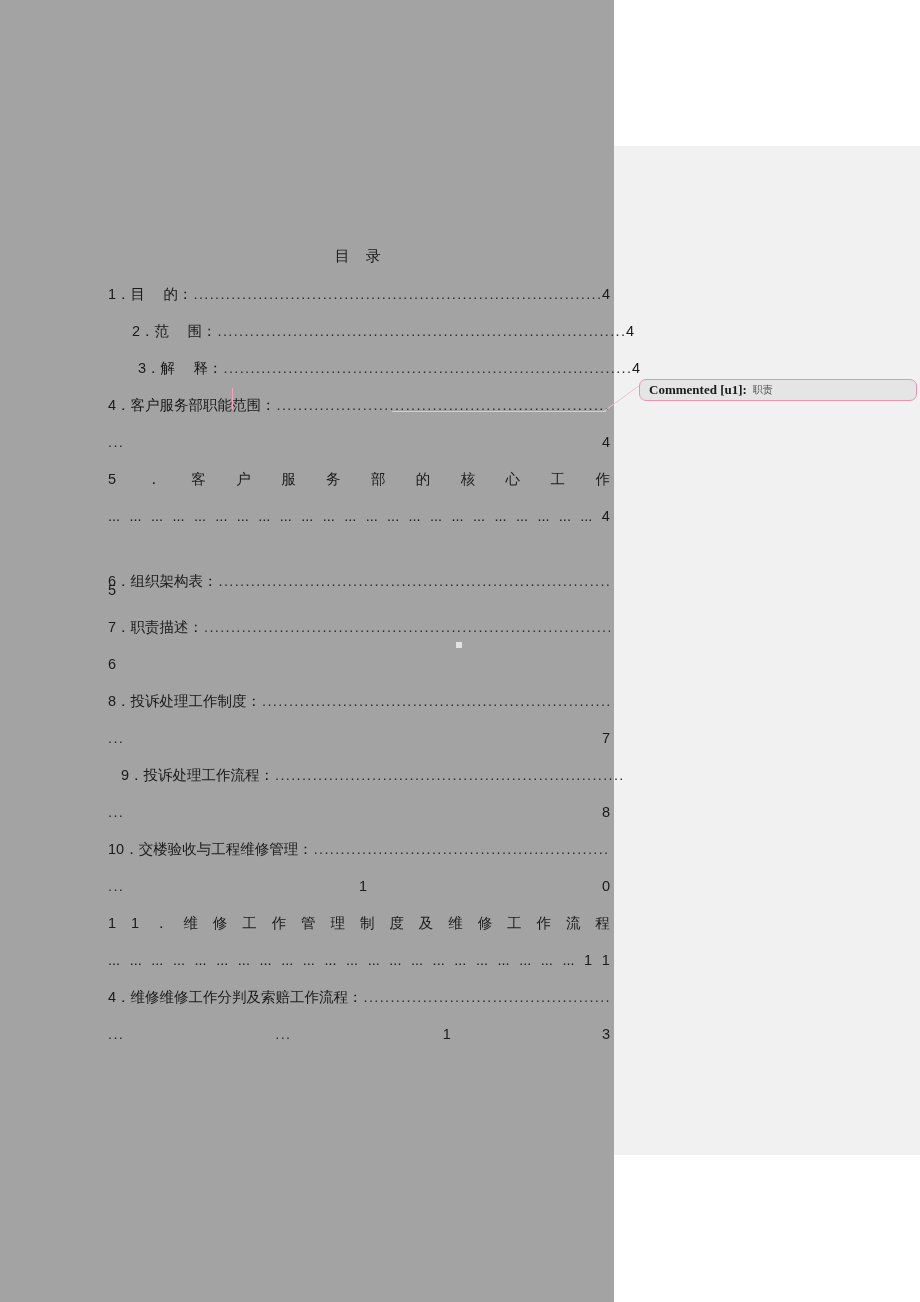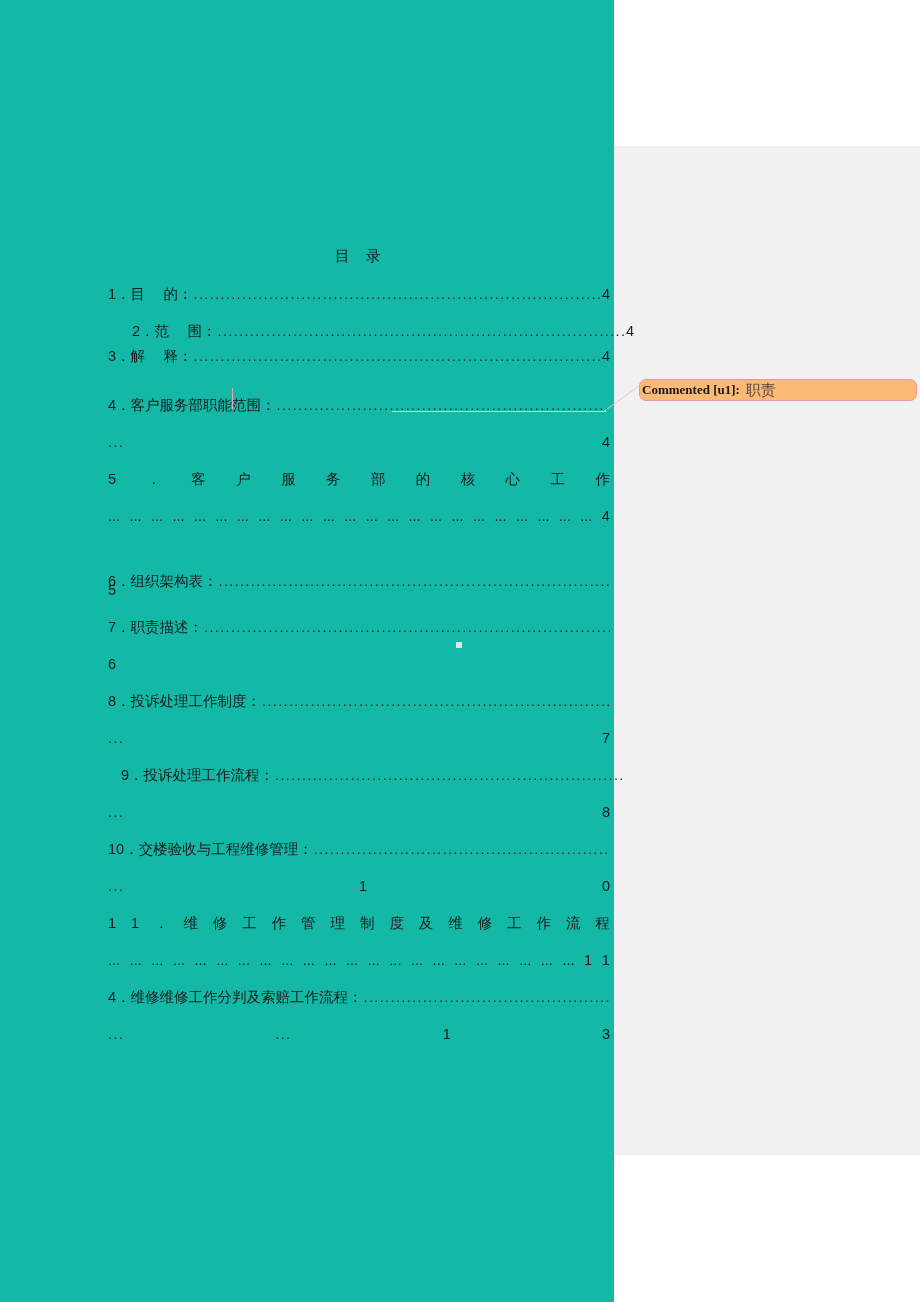--- a/index.html
+++ b/index.html
@@ -26,21 +26,21 @@
     background: #f1f1f1;
   }
 
   
   #page {
     position: absolute;
     left: 0;
     top: 0;
     width: 614px;
     height: 1302px;
-    background: #14b8a6;
+    background: #a3a3a3;
   }
 
   #toc-title {
     position: absolute;
     left: 108px;
     top: 247px;
     width: 500px;
     text-align: center;
     font-size: 15px;
     color: #1a1a1a;
@@ -148,37 +148,37 @@
   #connector-diag svg { display: block; }
 
   
   #comment-box {
     position: absolute;
     left: 639px;
     top: 379px;
     width: 278px;
     height: 22px;
     box-sizing: border-box;
-    background: #fdba74;
+    background: #e5e5e5;
     border: 1.4px solid #e697ae;
     border-radius: 7px;
     display: flex;
     align-items: center;
-    padding-left: 2px;
+    padding-left: 9px;
   }
   #comment-label {
     font-family: "Liberation Serif", "DejaVu Serif", serif;
     font-weight: bold;
     font-size: 13px;
     color: #1a1a1a;
     white-space: pre;
   }
   #comment-text {
     font-family: "Liberation Sans", "DejaVu Sans", sans-serif;
-    font-size: 15px;
+    font-size: 10px;
     color: #4a4a4a;
     margin-left: 6px;
     white-space: pre;
   }
 
   
   #stray-mark {
     position: absolute;
     left: 456px;
     top: 642px;
@@ -205,21 +205,21 @@
   </div>
 
   <div class="toc-block" style="top:322px;margin-left:24px;">
     <div class="toc-line entry-main">
       <span class="entry-label">2．范　 围：</span>
       <span class="leader">........................................................................................................</span>
       <span class="entry-pagenum">4</span>
     </div>
   </div>
 
-  <div class="toc-block" style="top:347px;">
+  <div class="toc-block" style="top:359px;margin-left:30px;">
     <div class="toc-line entry-main">
       <span class="entry-label">3．解　 释：</span>
       <span class="leader">........................................................................................................</span>
       <span class="entry-pagenum">4</span>
     </div>
   </div>
 
   <div class="toc-block" style="top:396px;">
     <div class="toc-line entry-main">
       <span class="entry-label">4．客户服务部职能范围：</span>

